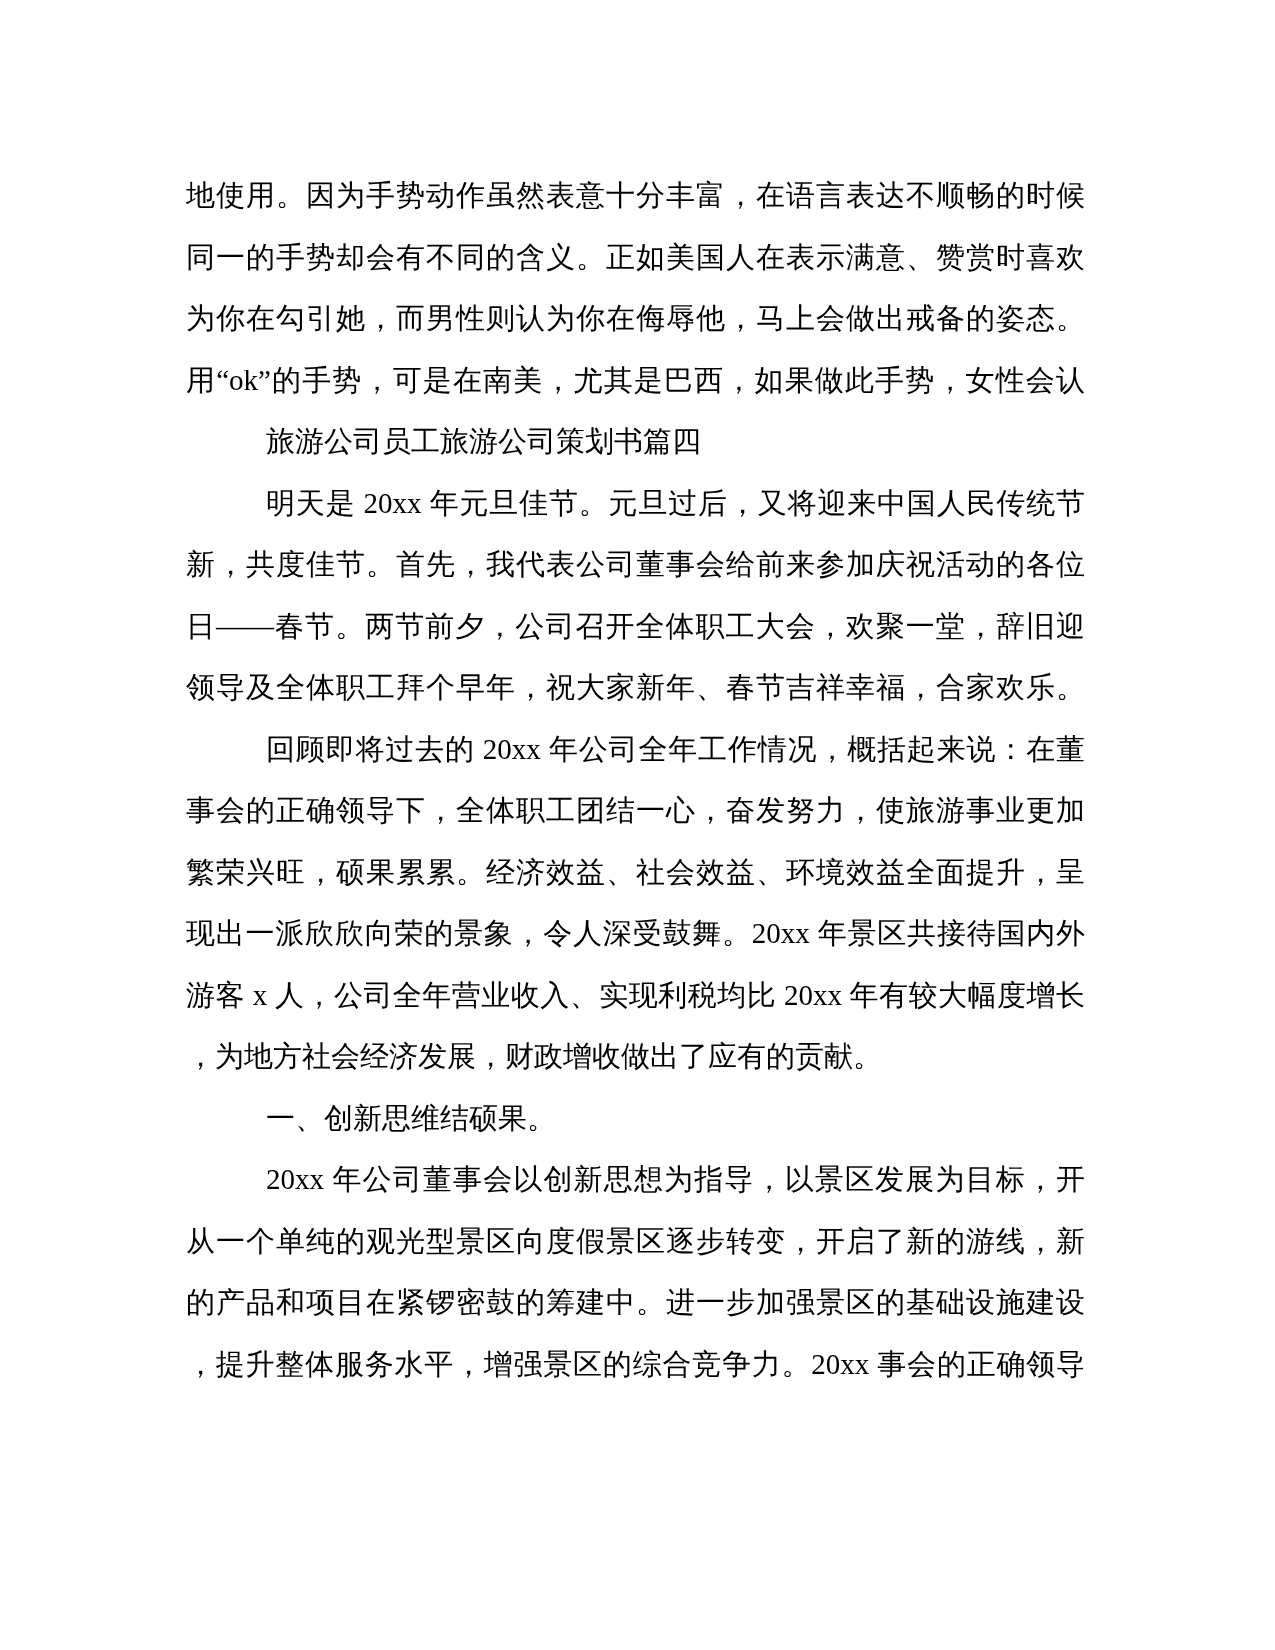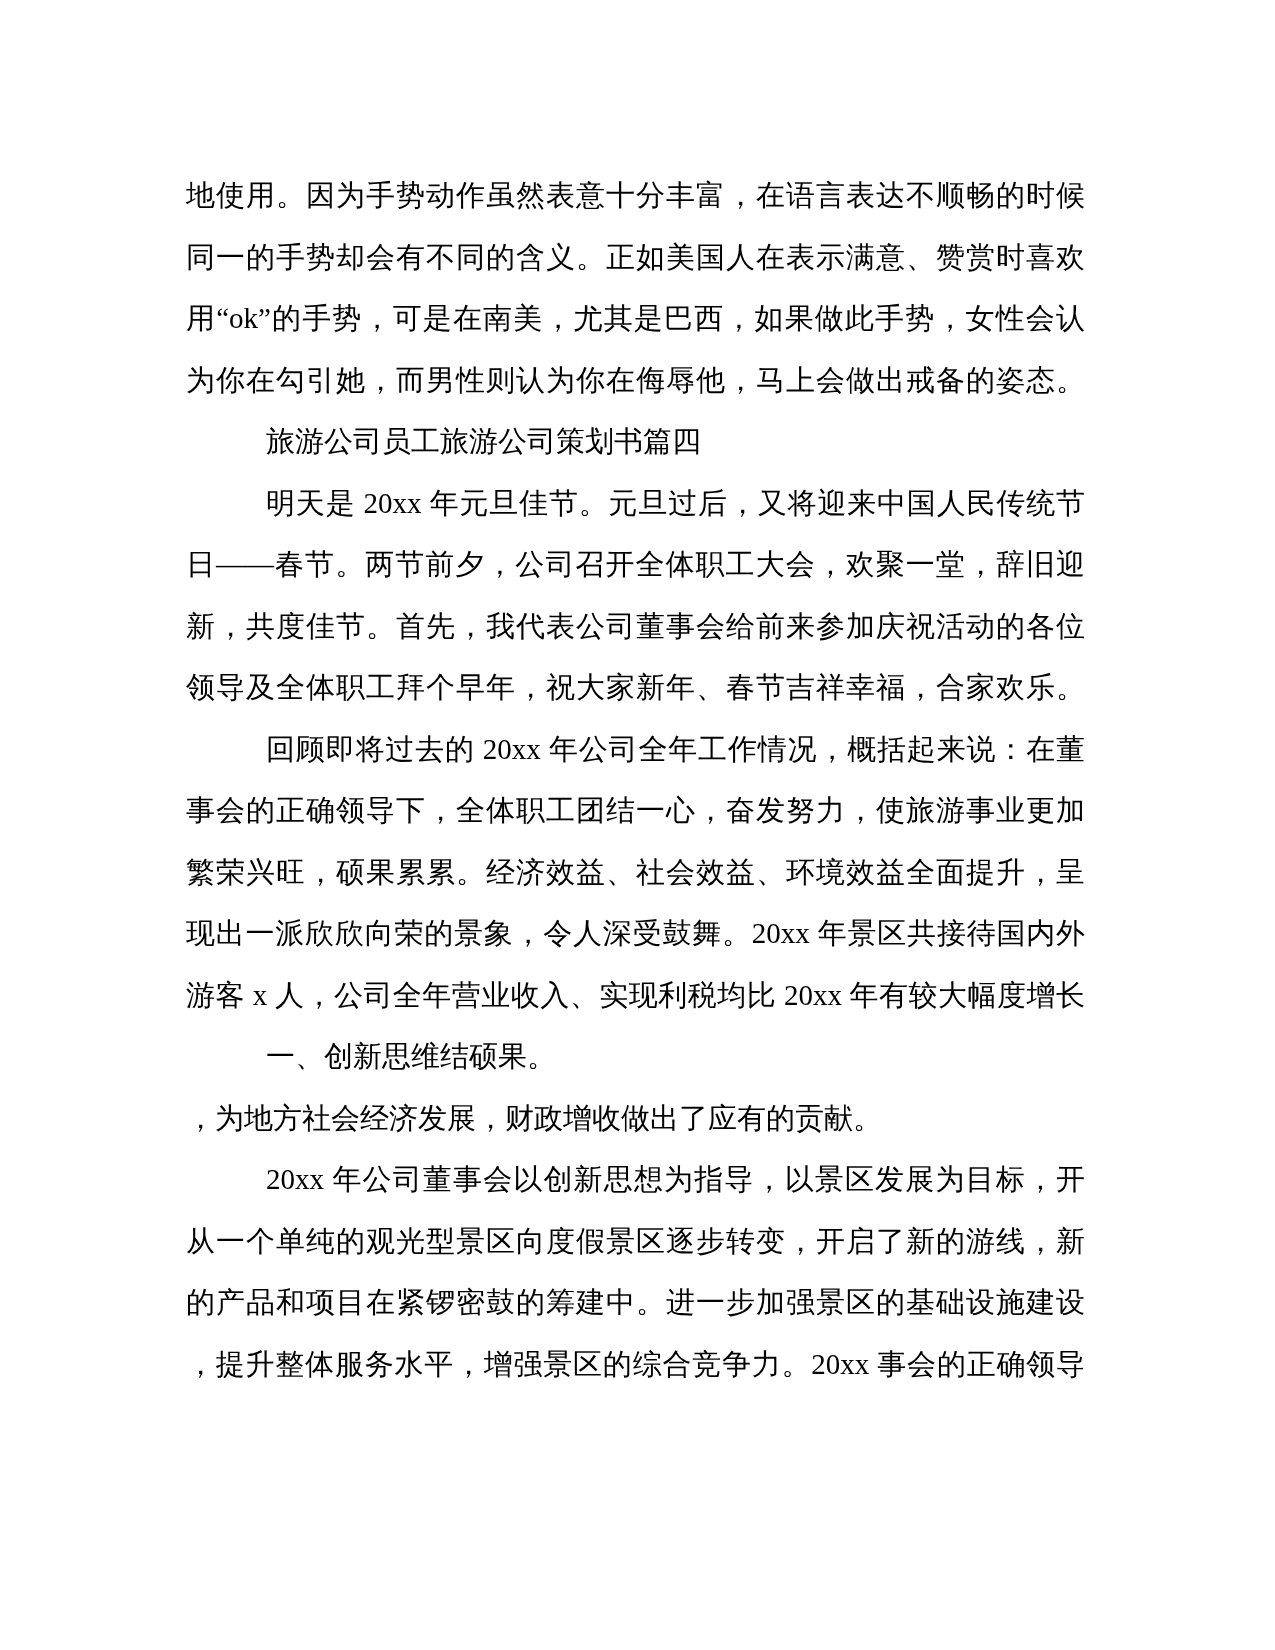--- a/index.html
+++ b/index.html
@@ -39,32 +39,32 @@
     padding-left: 80px;
   }
 </style>
 </head>
 <body>
 
 <div class="page">
   <div class="text-column">
     <div class="line just">地使用。因为手势动作虽然表意十分丰富，在语言表达不顺畅的时候</div>
     <div class="line just">同一的手势却会有不同的含义。正如美国人在表示满意、赞赏时喜欢</div>
+    <div class="line just">为你在勾引她，而男性则认为你在侮辱他，马上会做出戒备的姿态。</div>
     <div class="line just">用“ok”的手势，可是在南美，尤其是巴西，如果做此手势，女性会认</div>
-    <div class="line just">为你在勾引她，而男性则认为你在侮辱他，马上会做出戒备的姿态。</div>
     <div class="line indent">旅游公司员工旅游公司策划书篇四</div>
     <div class="line indent just">明天是 20xx 年元旦佳节。元旦过后，又将迎来中国人民传统节</div>
+    <div class="line just">新，共度佳节。首先，我代表公司董事会给前来参加庆祝活动的各位</div>
     <div class="line just">日——春节。两节前夕，公司召开全体职工大会，欢聚一堂，辞旧迎</div>
-    <div class="line just">新，共度佳节。首先，我代表公司董事会给前来参加庆祝活动的各位</div>
     <div class="line just">领导及全体职工拜个早年，祝大家新年、春节吉祥幸福，合家欢乐。</div>
     <div class="line indent just">回顾即将过去的 20xx 年公司全年工作情况，概括起来说：在董</div>
     <div class="line just">事会的正确领导下，全体职工团结一心，奋发努力，使旅游事业更加</div>
     <div class="line just">繁荣兴旺，硕果累累。经济效益、社会效益、环境效益全面提升，呈</div>
     <div class="line just">现出一派欣欣向荣的景象，令人深受鼓舞。20xx 年景区共接待国内外</div>
     <div class="line just">游客 x 人，公司全年营业收入、实现利税均比 20xx 年有较大幅度增长</div>
+    <div class="line">，为地方社会经济发展，财政增收做出了应有的贡献。</div>
     <div class="line indent">一、创新思维结硕果。</div>
-    <div class="line">，为地方社会经济发展，财政增收做出了应有的贡献。</div>
     <div class="line indent just">20xx 年公司董事会以创新思想为指导，以景区发展为目标，开始</div>
     <div class="line just">从一个单纯的观光型景区向度假景区逐步转变，开启了新的游线，新</div>
     <div class="line just">的产品和项目在紧锣密鼓的筹建中。进一步加强景区的基础设施建设</div>
     <div class="line just">，提升整体服务水平，增强景区的综合竞争力。20xx 事会的正确领导下</div>
   </div>
 </div>
 
 </body></html>

